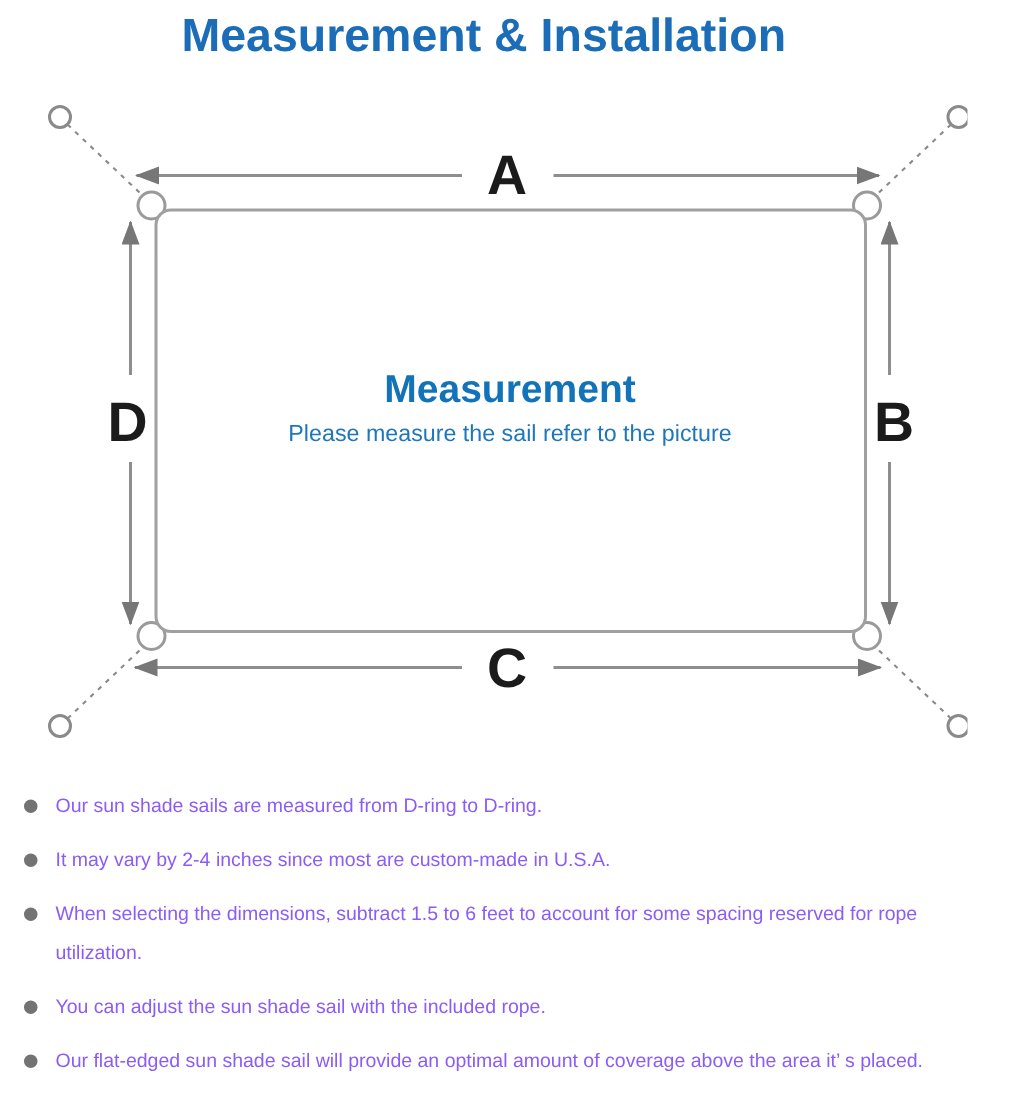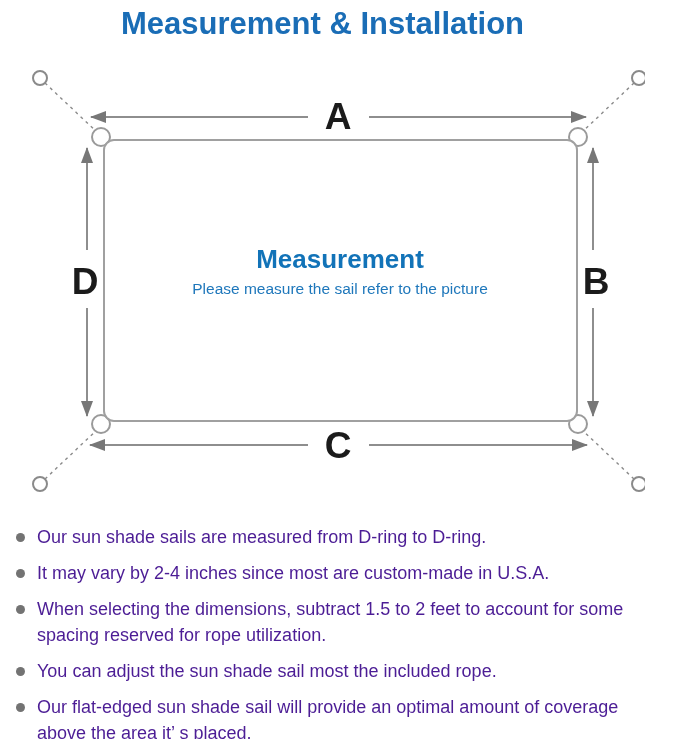--- a/index.html
+++ b/index.html
@@ -66,23 +66,23 @@
   .bullet {
     flex: 0 0 auto;
     width: 9px;
     height: 9px;
     border-radius: 50%;
     background: #737373;
     margin-top: 9px;
     margin-right: 12px;
   }
   .note-text {
-    font-size: 18px;
+    font-size: 13px;
     line-height: 26px;
-    color: #4c1d95;
+    color: #8b5cf6;
     max-width: 640px;
   }
 </style>
 </head>
 <body>
 
 <div class="page">
 
   <h1 class="main-title">Measurement &amp; Installation</h1>
 
@@ -151,25 +151,25 @@
     <div class="note-item">
       <span class="bullet"></span>
       <span class="note-text">Our sun shade sails are measured from D-ring to D-ring.</span>
     </div>
     <div class="note-item">
       <span class="bullet"></span>
       <span class="note-text">It may vary by 2-4 inches since most are custom-made in U.S.A.</span>
     </div>
     <div class="note-item">
       <span class="bullet"></span>
-      <span class="note-text">When selecting the dimensions, subtract 1.5 to 2 feet to account for some spacing reserved for rope utilization.</span>
+      <span class="note-text">When selecting the dimensions, subtract 1.5 to 6 feet to account for some spacing reserved for rope utilization.</span>
     </div>
     <div class="note-item">
       <span class="bullet"></span>
-      <span class="note-text">You can adjust the sun shade sail most the included rope.</span>
+      <span class="note-text">You can adjust the sun shade sail with the included rope.</span>
     </div>
     <div class="note-item">
       <span class="bullet"></span>
       <span class="note-text">Our flat-edged sun shade sail will provide an optimal amount of coverage above the area it’ s placed.</span>
     </div>
   </div>
 
 </div>
 
 </body></html>

